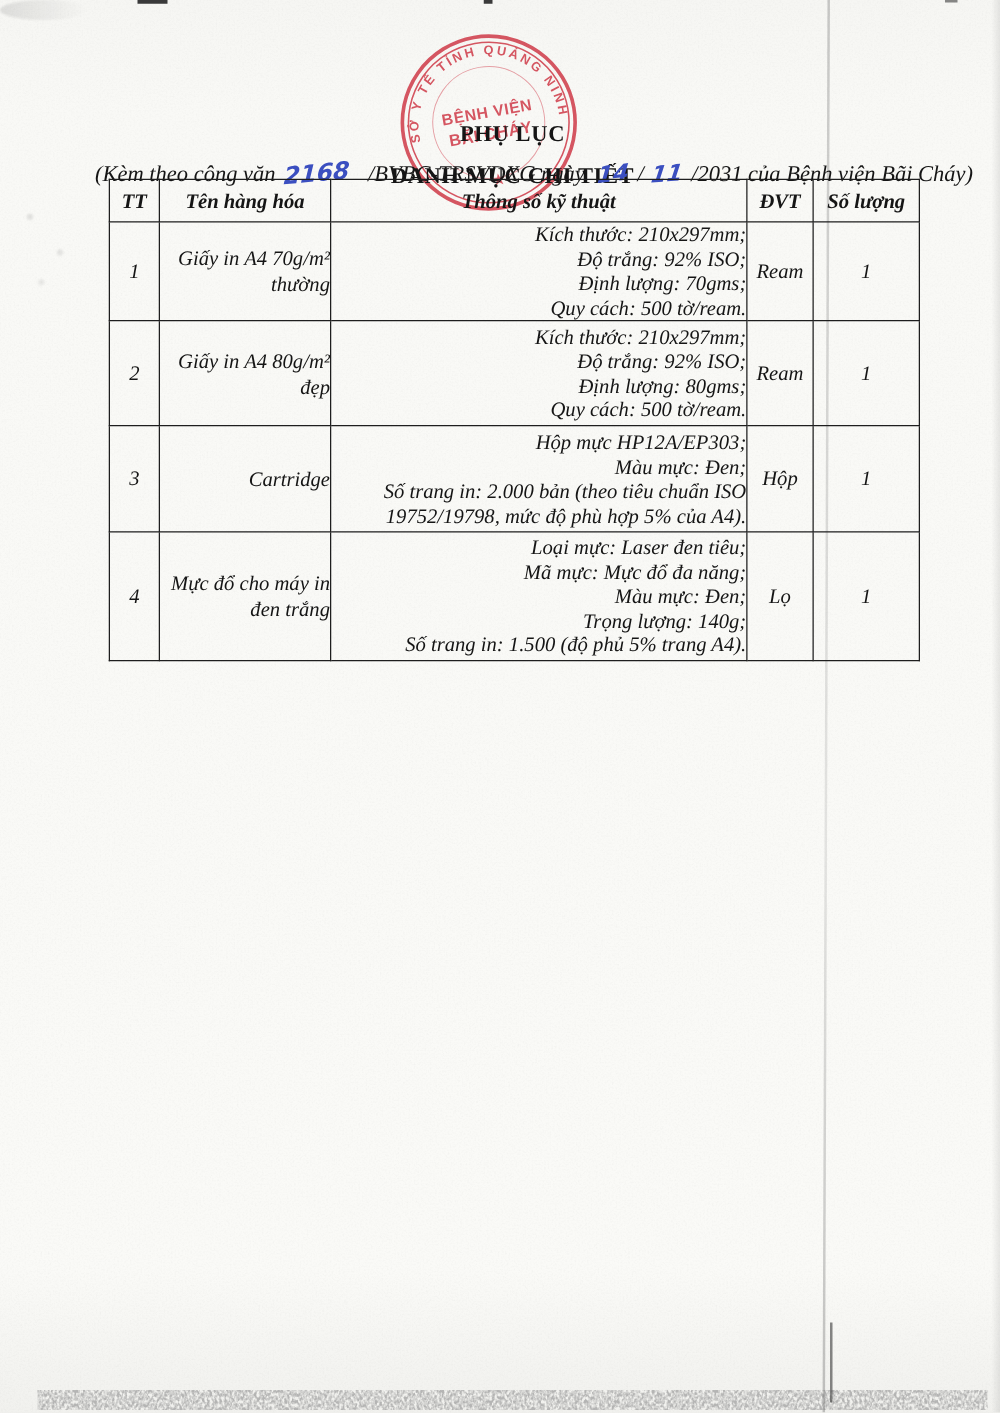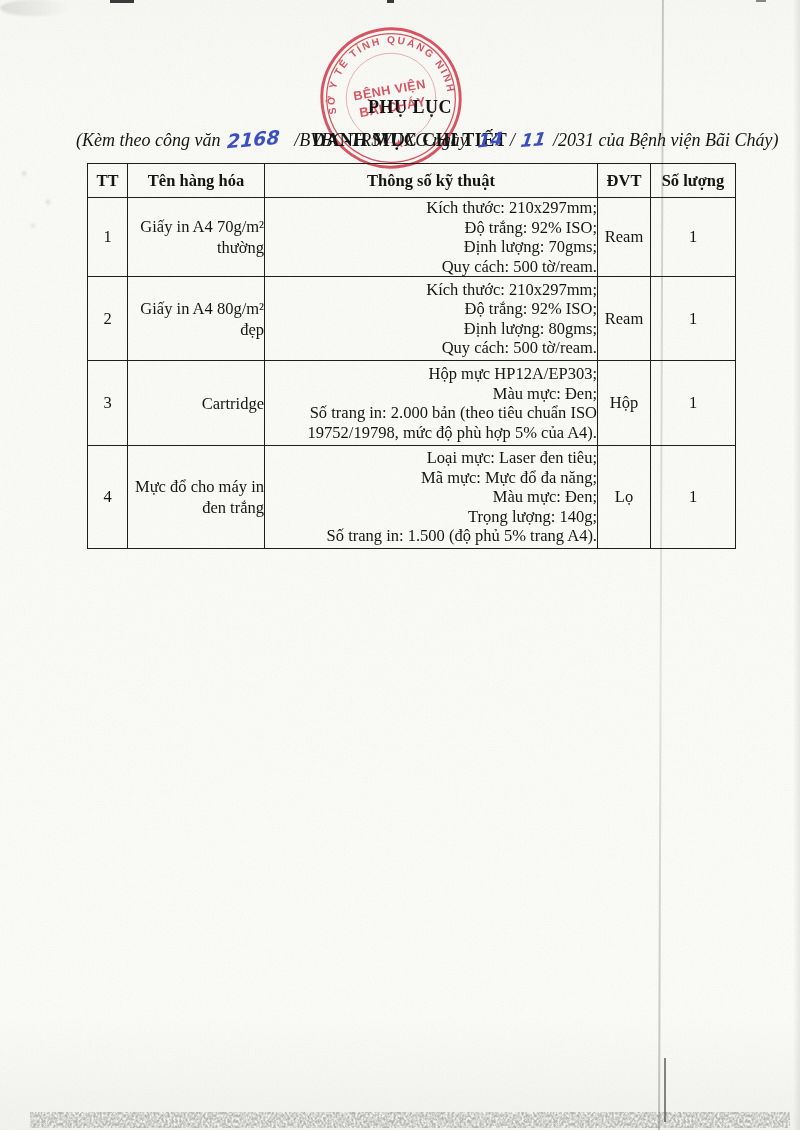--- a/index.html
+++ b/index.html
@@ -64,22 +64,22 @@
     font-style:italic;font-weight:bold;
     color:#3b4fc0;z-index:4;position:relative;
     display:inline-block;
   }
   .hw.docnum{font-size:19px;transform:rotate(-5deg) skewX(-8deg);margin:0 10px 0 2px;}
   .hw.day{font-size:18px;transform:rotate(-6deg) skewX(-12deg);margin:0 2px 0 6px;}
   .hw.month{font-size:18px;transform:rotate(-4deg) skewX(-12deg);margin:0 2px 0 2px;}
 
   
   table.items{
-    position:absolute;left:87px;top:163px;z-index:3;
-    border-collapse:collapse;table-layout:fixed;width:649px;
+    position:absolute;left:87px;top:143px;z-index:3;
+    border-collapse:collapse;table-layout:fixed;width:649px;font-style:italic;
   }
   table.items th,table.items td{
     border:1.7px solid #1e1e1e;
     padding:0;
     font-size:16.5px;
     overflow:hidden;
   }
   table.items th{font-weight:bold;text-align:center;}
   tr.hdr{height:34px;}
   tr.r1{height:77px;}

